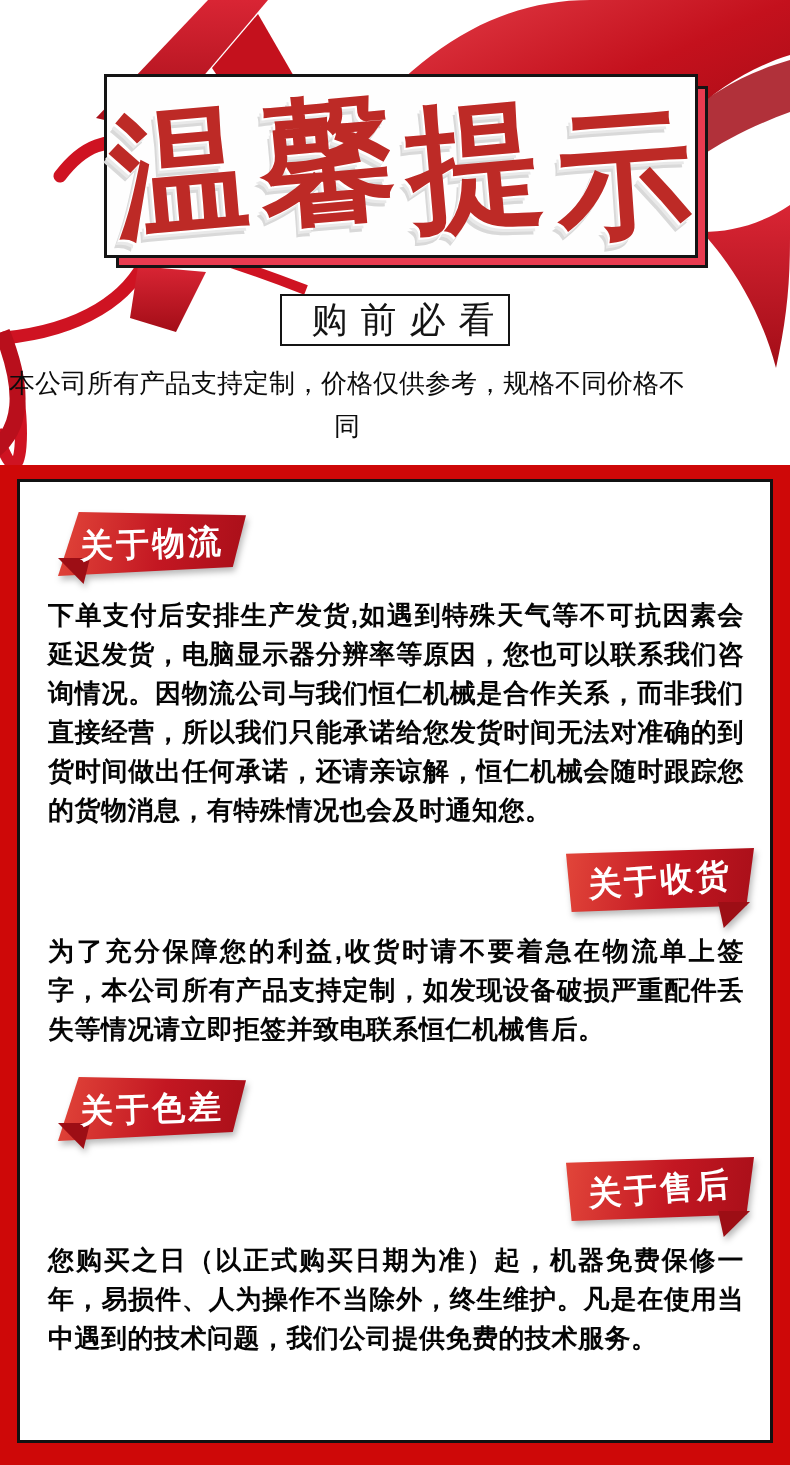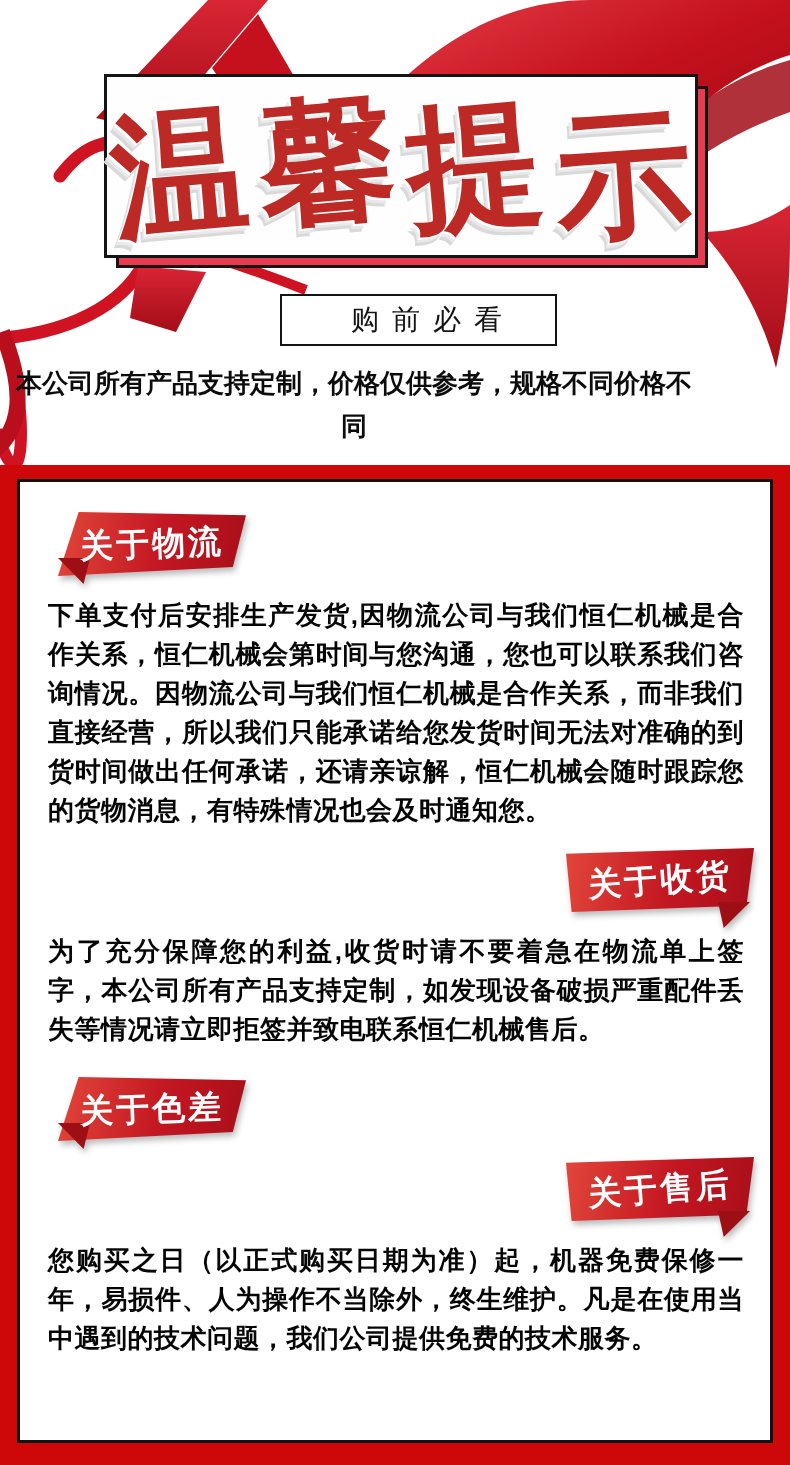--- a/index.html
+++ b/index.html
@@ -25,29 +25,29 @@
     font-size:136px;font-weight:bold;line-height:1;color:#bd2a26;
     text-shadow:-2px 2px 0 #ffffff,-4px 5px 0 #e9e9e9,-6px 8px 0 #d9d9d9;
     display:inline-block;
   }
   .tc0{transform:rotate(-5deg) translateY(7px);}
   .tc1{transform:rotate(-5deg) translateY(-5px);}
   .tc2{transform:rotate(-5deg) translateY(-1px);}
   .tc3{transform:rotate(-4deg) translateY(9px);}
   
   .badge{
-    position:absolute;left:280px;top:294px;width:277px;height:52px;z-index:2;
+    position:absolute;left:280px;top:294px;width:230px;height:52px;z-index:2;
     background:#ffffff;border:2px solid #141414;box-sizing:border-box;
     display:flex;align-items:center;justify-content:center;
-    font-size:28px;color:#141414;letter-spacing:13px;padding-left:29px;
+    font-size:36px;color:#141414;letter-spacing:13px;padding-left:29px;
   }
   
   .intro{
-    position:absolute;left:15px;top:362px;width:678px;z-index:2;
-    text-align:center;color:#0c0c0c;font-weight:bold;font-size:26px;line-height:43px;
+    position:absolute;left:8px;top:362px;width:678px;z-index:2;
+    text-align:center;color:#0c0c0c;font-weight:normal;font-size:26px;line-height:43px;
   }
   
   .frame{
     position:absolute;left:0;top:465px;width:790px;height:1000px;z-index:2;
     background:#ce0808;box-sizing:border-box;padding:14px 17px 22px 17px;
   }
   .content{
     width:100%;height:100%;background:#ffffff;border:3px solid #111111;
     box-sizing:border-box;overflow:hidden;
   }
@@ -138,21 +138,21 @@
   <div class="frame">
     <div class="content">
 
       <div class="bn-left mt-b1">
         <div class="banner shape-left">
           <div class="flag"></div>
           <div class="fold"></div>
           <div class="label">关于物流</div>
         </div>
       </div>
-      <p class="para">下单支付后安排生产发货,因物流公司与我们恒仁机械是合作关系，恒仁机械会第时间与您沟通，您也可以联系我们咨询情况。因物流公司与我们恒仁机械是合作关系，而非我们直接经营，所以我们只能承诺给您发货时间无法对准确的到货时间做出任何承诺，还请亲谅解，恒仁机械会随时跟踪您的货物消息，有特殊情况也会及时通知您。</p>
+      <p class="para">下单支付后安排生产发货,如遇到特殊天气等不可抗因素会延迟发货，电脑显示器分辨率等原因，您也可以联系我们咨询情况。因物流公司与我们恒仁机械是合作关系，而非我们直接经营，所以我们只能承诺给您发货时间无法对准确的到货时间做出任何承诺，还请亲谅解，恒仁机械会随时跟踪您的货物消息，有特殊情况也会及时通知您。</p>
 
       <div class="bn-right mt-b2">
         <div class="banner shape-right">
           <div class="flag"></div>
           <div class="fold"></div>
           <div class="label">关于收货</div>
         </div>
       </div>
       <p class="para">为了充分保障您的利益,收货时请不要着急在物流单上签字，本公司所有产品支持定制，如发现设备破损严重配件丢失等情况请立即拒签并致电联系恒仁机械售后。</p>
 

